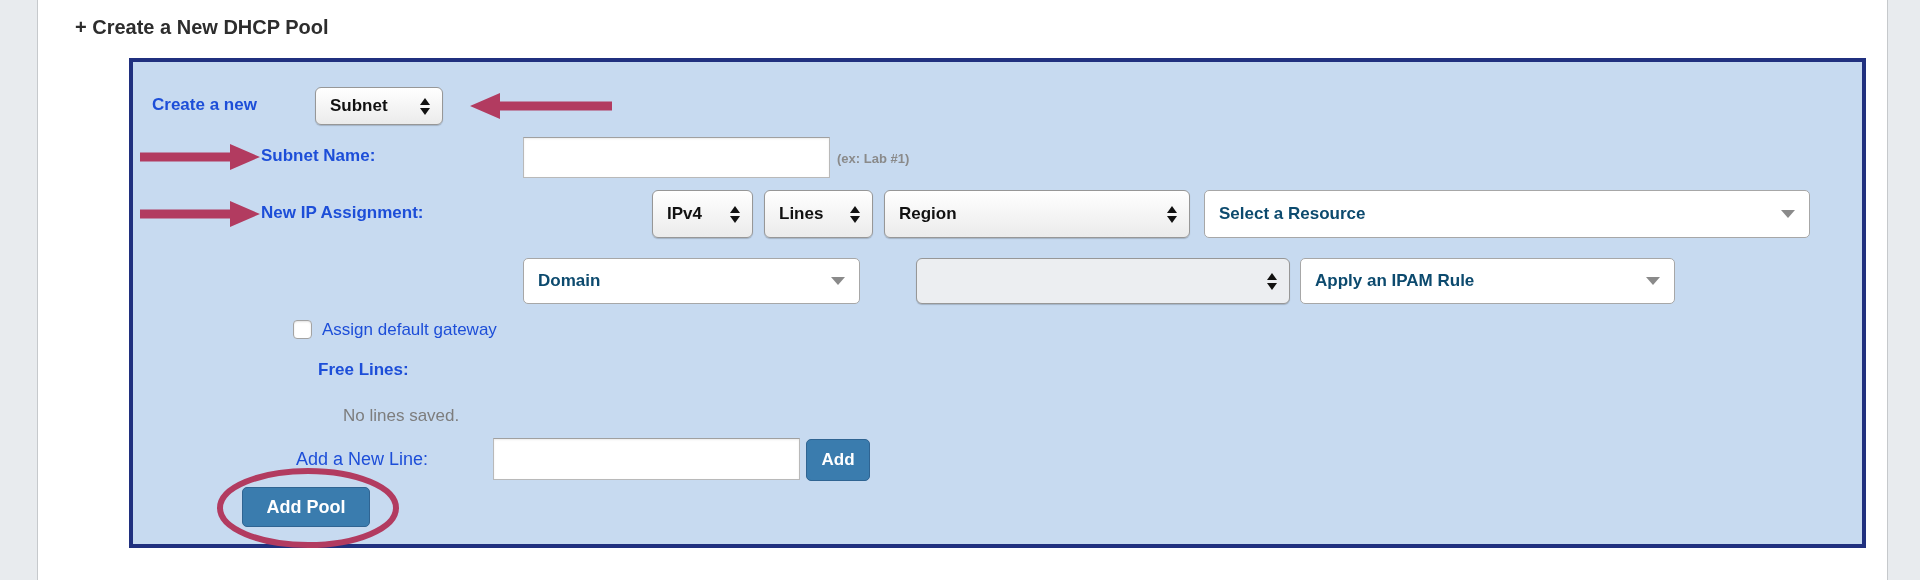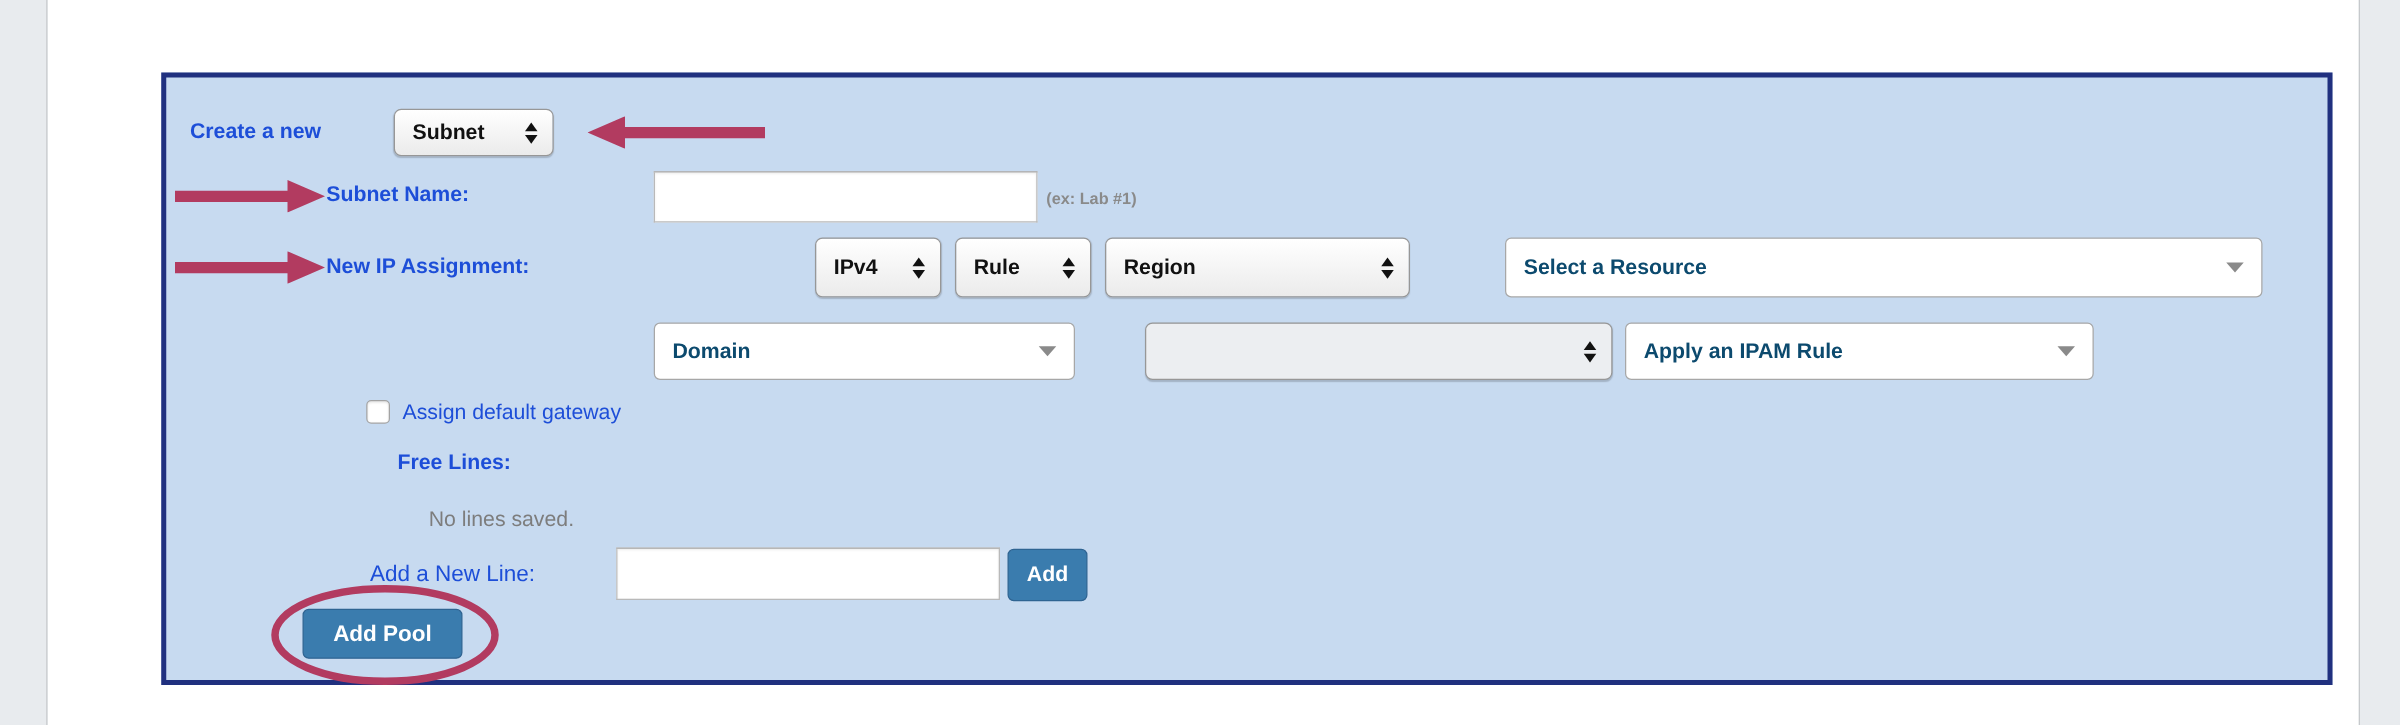--- a/index.html
+++ b/index.html
@@ -50,20 +50,21 @@
   .annot { position:absolute; pointer-events:none; }
 </style>
 </head>
 <body>
 
 <div class="stage">
 
   <div class="gutter left"></div>
   <div class="gutter right"></div>
 
+  <div class="page-title">+ Create a New DHCP Pool</div>
 
   <div class="panel">
 
     <div class="lbl bold" style="left:19px; top:33px;">Create a new</div>
     <div class="nselect" style="left:182px; top:25px; width:128px; height:38px;">
       <span class="val">Subnet</span>
       <span class="updown">
           <span class="u"></span>
           <span class="d"></span>
         </span>
@@ -84,27 +85,27 @@
     </svg>
     <div class="lbl bold" style="left:128px; top:141px;">New IP Assignment:</div>
     <div class="nselect" style="left:519px; top:128px; width:101px; height:48px;">
       <span class="val">IPv4</span>
       <span class="updown">
           <span class="u"></span>
           <span class="d"></span>
         </span>
     </div>
     <div class="nselect" style="left:631px; top:128px; width:109px; height:48px;">
-      <span class="val">Rule</span>
+      <span class="val">Lines</span>
       <span class="updown">
           <span class="u"></span>
           <span class="d"></span>
         </span>
     </div>
-    <div class="nselect" style="left:751px; top:128px; width:244px; height:48px;">
+    <div class="nselect" style="left:751px; top:128px; width:306px; height:48px;">
       <span class="val">Region</span>
       <span class="updown">
           <span class="u"></span>
           <span class="d"></span>
         </span>
     </div>
     <div class="s2" style="left:1071px; top:128px; width:606px; height:48px;">
       <span class="val">Select a Resource</span>
       <span class="caret"></span>
     </div>

